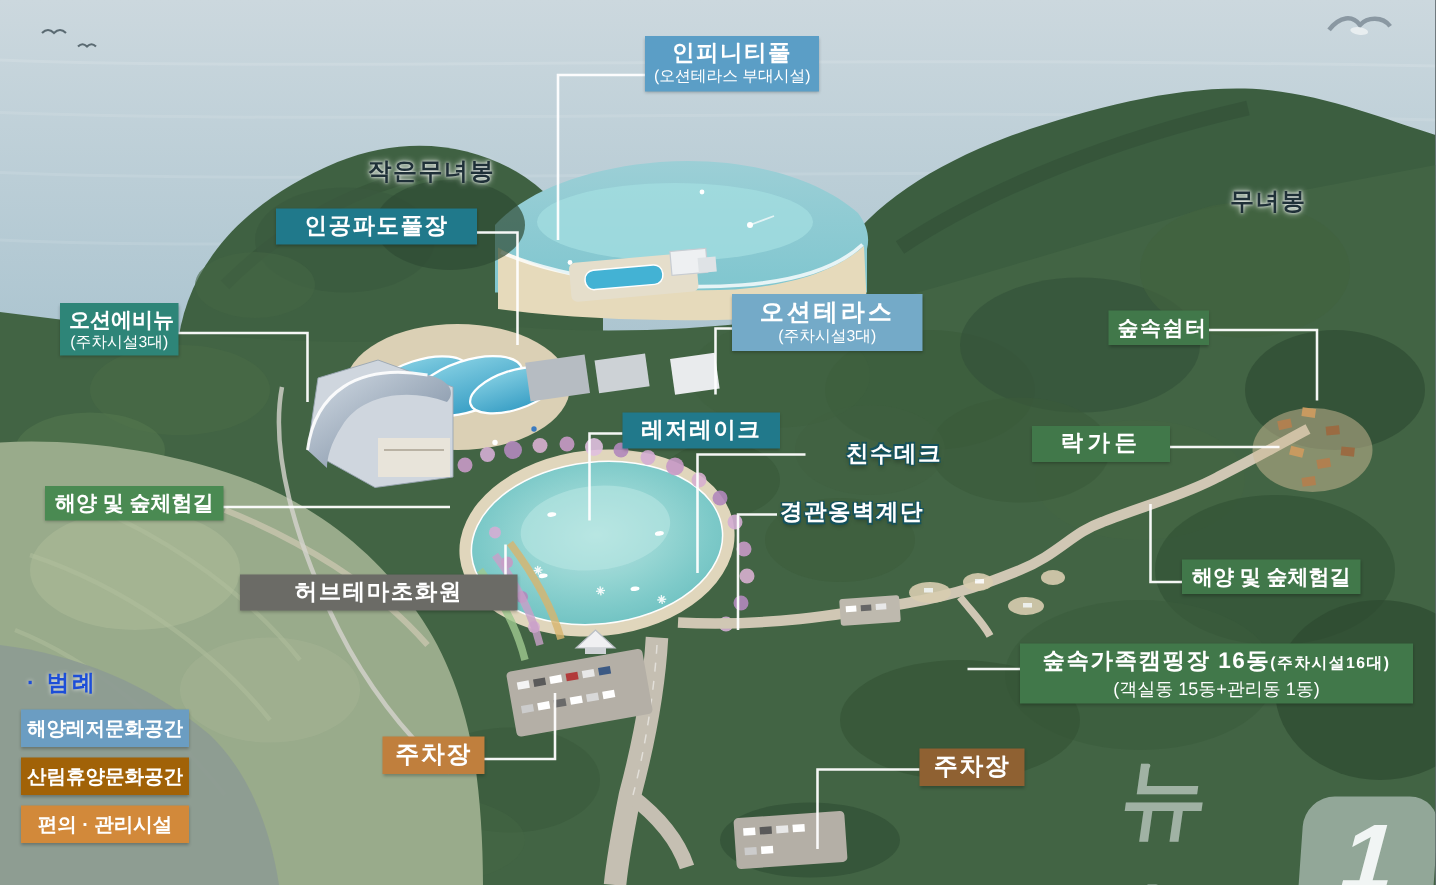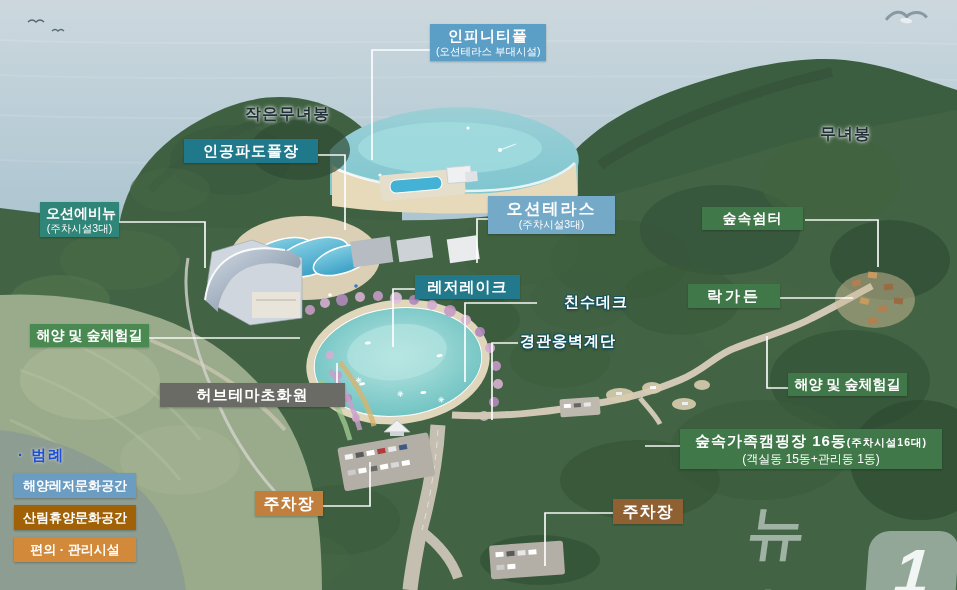--- a/index.html
+++ b/index.html
@@ -14,21 +14,21 @@
       box-shadow:0 1px 2px rgba(0,0,0,.25);}
   .co-t{font-size:15px;font-weight:bold;letter-spacing:1px;white-space:nowrap;}
   .co-s{font-size:10.5px;letter-spacing:0;white-space:nowrap;}
   .co-note{font-size:10.5px;font-weight:bold;}
   .co-s2{font-size:12px;margin-top:2px;white-space:nowrap;}
   #co-infinity{left:430px;top:24px;width:116px;}
   #co-wavepool{left:174px;top:139px;width:134px;margin-left:10px;}
   #co-oceanavenue{left:40px;top:202px;width:79px;} #co-oceanavenue .co-t{font-size:14px;letter-spacing:0;}
   #co-oceanterrace{left:488px;top:196px;width:127px;} #co-oceanterrace .co-t{font-size:16px;letter-spacing:2px;}
   #co-leisurelake{left:415px;top:275px;width:105px;}
-  #co-shelter{left:702px;top:207px;width:101px;} #co-shelter .co-t{font-size:14px;}
+  #co-shelter{left:739px;top:207px;width:67px;} #co-shelter .co-t{font-size:14px;}
   #co-rockgarden{left:688px;top:284px;width:92px;} #co-rockgarden .co-t{letter-spacing:3px;}
   #co-trailright{left:788px;top:373px;width:119px;} #co-trailright .co-t{font-size:14px;letter-spacing:0;}
   #co-trailleft{left:30px;top:324px;width:119px;} #co-trailleft .co-t{font-size:14px;letter-spacing:0;}
   #co-camping{left:680px;top:429px;width:262px;}
   #co-herb{left:160px;top:383px;width:185px;} #co-herb .co-t{font-size:15px;letter-spacing:1px;}
   #co-parkleft{left:255px;top:491px;width:68px;} #co-parkleft .co-t{font-size:16px;}
   #co-parkright{left:613px;top:499px;width:70px;} #co-parkright .co-t{font-size:16px;}
   
   .otext{position:absolute;color:#fff;font-weight:bold;font-size:15px;letter-spacing:1px;white-space:nowrap;
     text-shadow:-1px -1px 0 #14525e,1px -1px 0 #14525e,-1px 1px 0 #14525e,1px 1px 0 #14525e,0 2px 3px rgba(0,0,0,.35);}
@@ -36,21 +36,21 @@
   #t-stairs{left:520px;top:332px;}
   
   .peak{position:absolute;color:#1f3038;font-weight:bold;font-size:16px;letter-spacing:1px;white-space:nowrap;
     text-shadow:0 0 4px rgba(255,255,255,.95),0 0 2px rgba(255,255,255,.9);}
   #p-small{left:245px;top:104px;}
   #p-main{left:820px;top:114px;margin-top:10px;}
   
   .legend{position:absolute;left:14px;top:446px;}
   .legend-title{font-size:15px;font-weight:bold;color:#1d4ed8;letter-spacing:2px;
     text-shadow:0 0 3px rgba(255,255,255,.8);margin-bottom:8px;margin-left:4px;}
-  .legend-item{width:122px;height:25px;margin-bottom:7px;color:#fff;font-size:13px;font-weight:bold;
+  .legend-item{width:112px;height:25px;margin-bottom:7px;color:#fff;font-size:13px;font-weight:bold;
     display:flex;align-items:center;justify-content:center;letter-spacing:0;box-shadow:0 1px 2px rgba(0,0,0,.25);white-space:nowrap;}
   
   .wm{position:absolute;left:742px;top:494px;display:flex;align-items:center;gap:8px;}
   .wm-text{font-size:58px;font-weight:bold;color:rgba(238,243,244,.55);transform:skewX(-8deg);letter-spacing:2px;}
   .wm-badge{width:92px;height:82px;border-radius:20px;background:rgba(226,233,235,.5);
     display:flex;align-items:center;justify-content:center;transform:skewX(-4deg);}
   .wm-one{font-size:64px;font-weight:bold;font-style:italic;color:rgba(252,254,254,.9);}
 </style>
 </head>
 <body>

